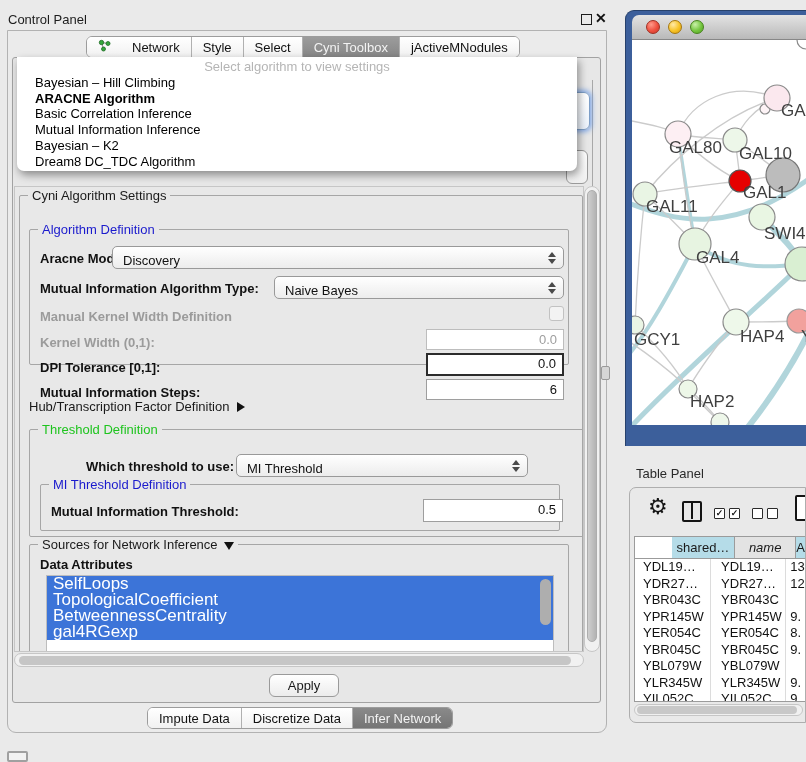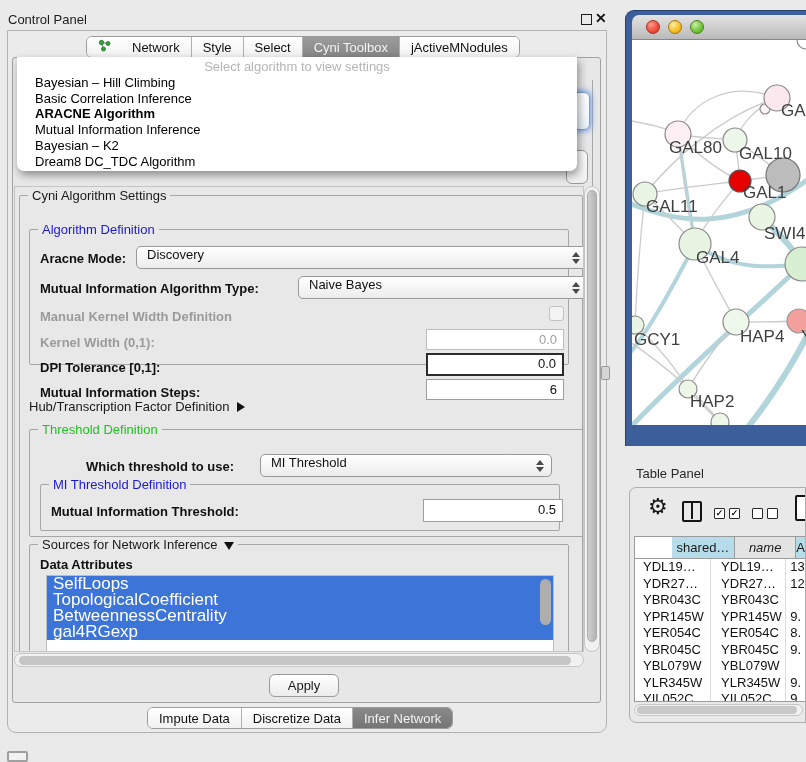--- a/index.html
+++ b/index.html
@@ -64,22 +64,22 @@
   .groupbox { position:absolute; border:1px solid #a6a6a6; border-radius:2px; }
   .gtitle { position:absolute; top:-8px; left:8px; background:#e8e8e8; padding:0 4px;
     font-size:13px; white-space:nowrap; }
   .gtitle.blue { color:#1a1acd; }
   .gtitle.green { color:#1ec41e; }
 
   .flabel { position:absolute; font-size:13px; font-weight:bold; color:#111; white-space:nowrap; }
   .flabel.dis { color:#9b9b9b; }
 
   .combo { position:absolute; background:linear-gradient(#ffffff,#ececec);
-    border:1px solid #999; border-radius:5px; display:flex; align-items:flex-start;
-    padding-left:10px; color:#111;margin-left:24px; }
+    border:1px solid #999; border-radius:5px; display:flex; align-items:flex-end;
+    padding-left:10px; color:#111; }
   .arrows { position:absolute; right:7px; top:50%; transform:translateY(-50%);
     display:flex; flex-direction:column; gap:2px; }
   .tri-up { width:0; height:0; border-left:4px solid transparent; border-right:4px solid transparent; border-bottom:5px solid #4a4a4a; }
   .tri-dn { width:0; height:0; border-left:4px solid transparent; border-right:4px solid transparent; border-top:5px solid #4a4a4a; }
 
   .field { position:absolute; background:#fff; border:1px solid #9e9e9e;
     text-align:right; padding:2px 6px 0 0; color:#111; }
   .field.dis { border-color:#bdbdbd; color:#9e9e9e; }
   .field.foc { border:2px solid #2c2c2c; padding-top:1px; }
 
@@ -189,22 +189,22 @@
     </div>
 </div>
 
 <div class="abs combo-frag-a"></div>
 <div class="abs combo-frag-b"></div>
 <div class="abs group-line"></div>
 
 <div class="abs dropdown">
   <div class="dd-header">Select algorithm to view settings</div>
   <div class="dd-item">Bayesian – Hill Climbing</div>
+  <div class="dd-item bold">ARACNE Algorithm</div>
   <div class="dd-item">Basic Correlation Inference</div>
-  <div class="dd-item bold">ARACNE Algorithm</div>
   <div class="dd-item">Mutual Information Inference</div>
   <div class="dd-item">Bayesian – K2</div>
   <div class="dd-item">Dream8 DC_TDC Algorithm</div>
 </div>
 
 <div class="abs viewport">
 
   <div class="groupbox" style="left:4px; top:8px; width:564px; height:470px;">
     <div class="gtitle">Cyni Algorithm Settings</div>
   </div>

